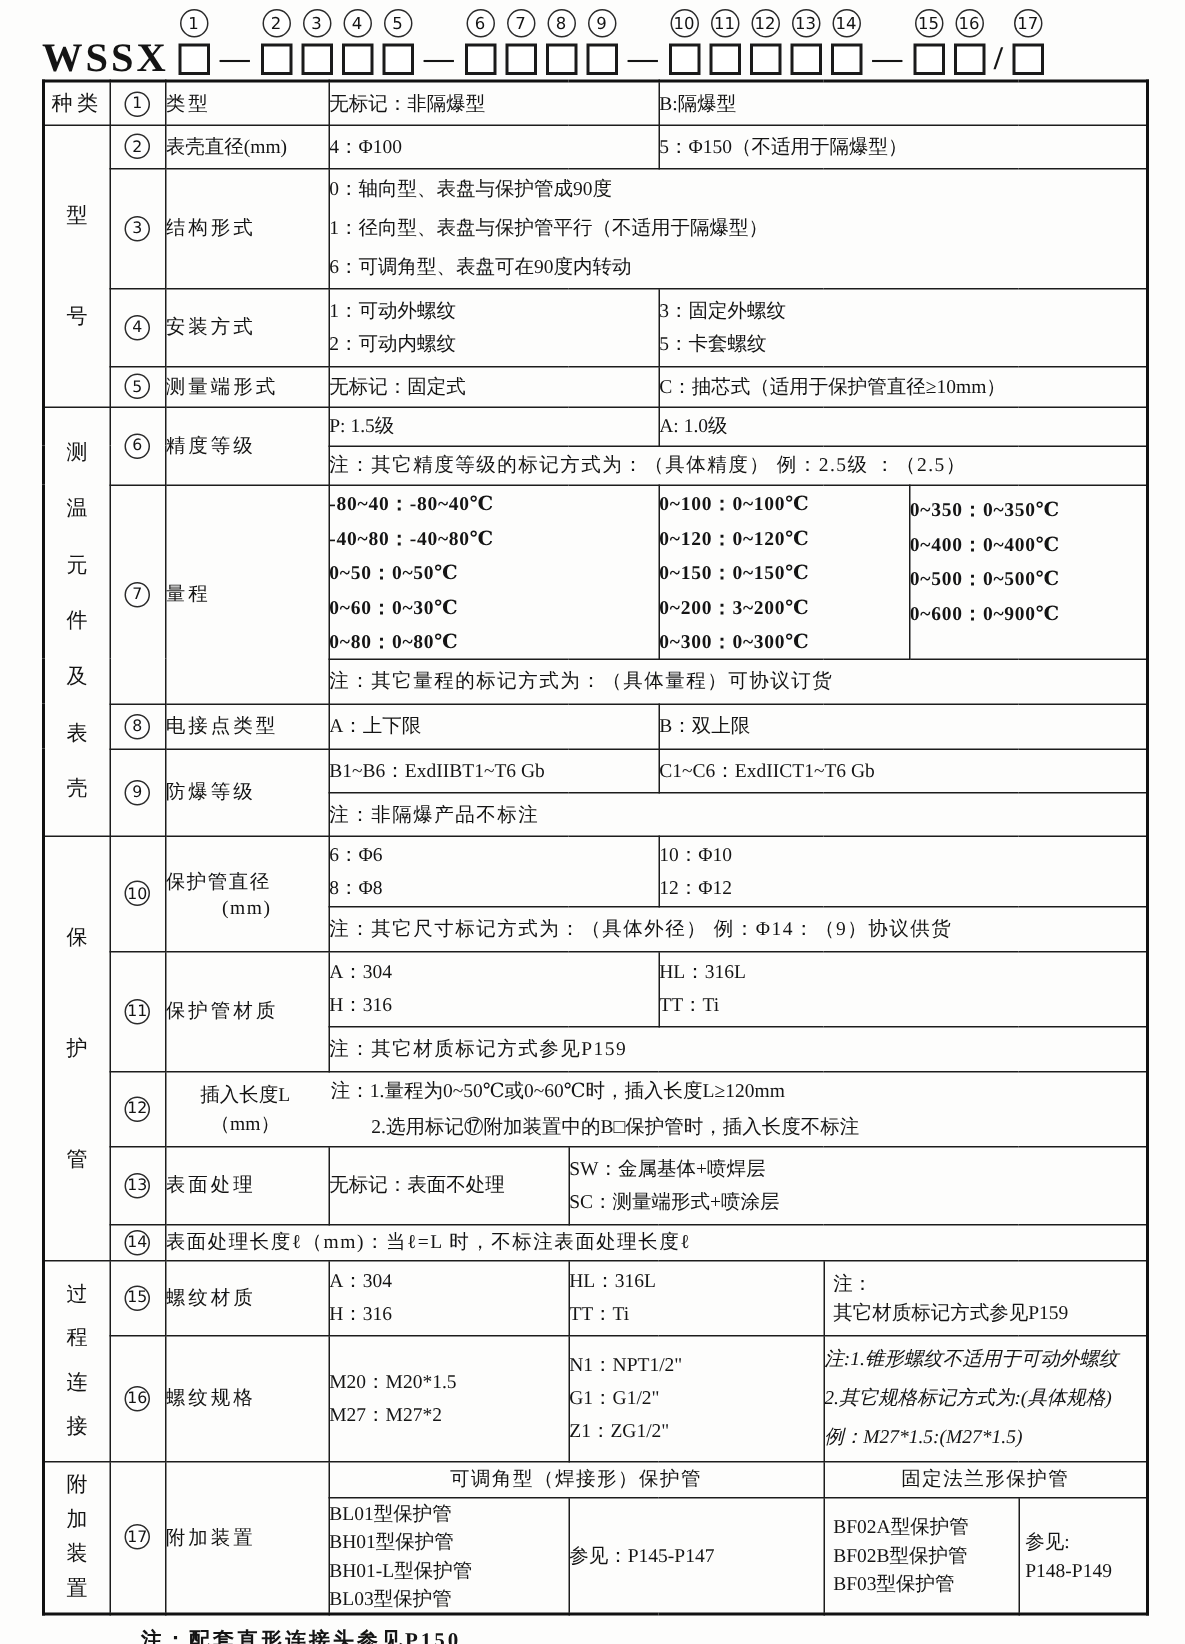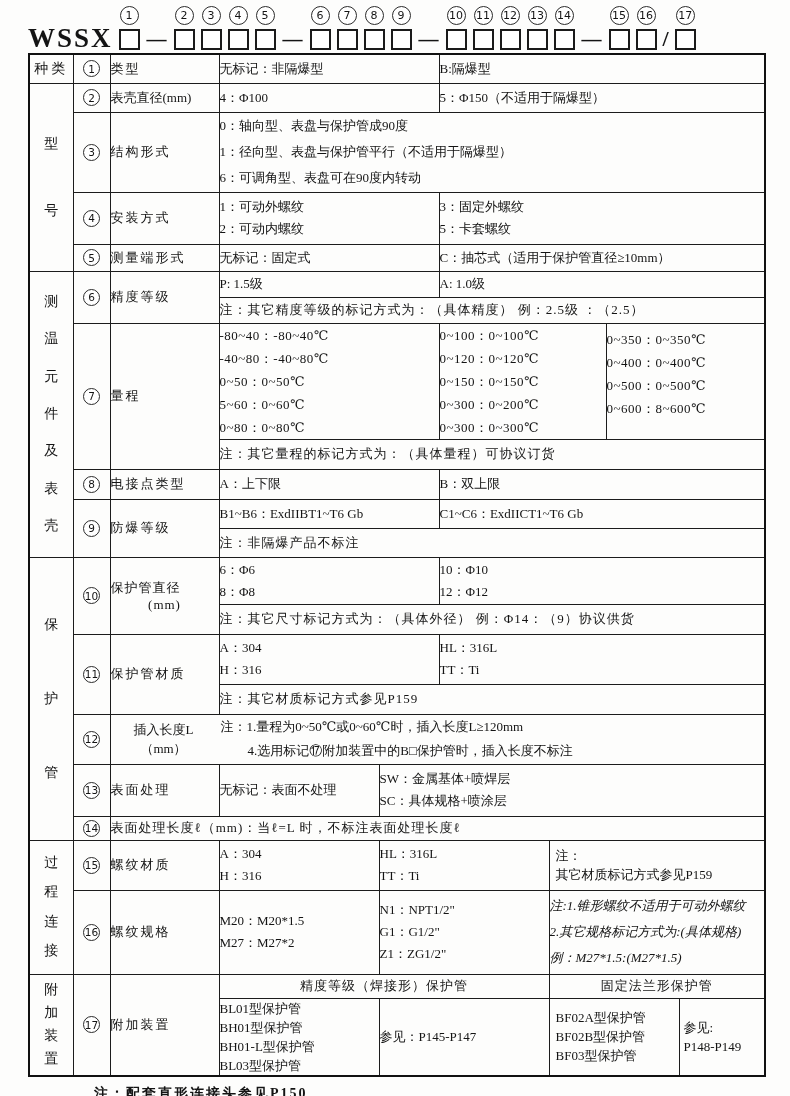--- a/index.html
+++ b/index.html
@@ -34,21 +34,21 @@
   .cnum {
     width:17px; height:17px; border:1.3px solid #2b2b2b; border-radius:50%;
     font-family:"DejaVu Sans",sans-serif; font-size:10.5px;
     display:inline-flex; align-items:center; justify-content:center; background:#fff;
   }
   td.label { padding-left:8px; letter-spacing:2px; }
   td.label .c2 { text-align:center; letter-spacing:1px; }
   td.opt { padding-left:10px; }
   td.opt div { line-height:22px; }
   td.note { padding-left:10px; letter-spacing:1px; }
-  td.range { padding-left:9px; }
+  td.range { padding-left:9px;font-weight:bold; }
   td.range div { line-height:23px; letter-spacing:0.5px; }
   td.section { position:relative; text-align:center; }
   .vtext {
     position:absolute; inset:2px 0; display:flex; flex-direction:column;
     justify-content:space-evenly; align-items:center; font-size:14px;
   }
   .htext { letter-spacing:3px; font-size:14px; }
   td.merged14 { padding-left:8px; letter-spacing:1px; }
   .r12cell { display:flex; align-items:center; }
   .r12label { width:106px; text-align:center; line-height:19px; flex:none; }
@@ -226,35 +226,35 @@
     <tr style="height:26px">
       <td class="note" colspan="6">注：其它精度等级的标记方式为：（具体精度） 例：2.5级 ：（2.5）</td>
     </tr>
     <tr style="height:116px">
       <td class="num" rowspan="2"><span class="cnum">7</span></td>
       <td class="label" rowspan="2">量程</td>
       <td class="range" colspan="2">
         <div>-80~40：-80~40℃</div>
         <div>-40~80：-40~80℃</div>
         <div>0~50：0~50℃</div>
-        <div>5~60：0~60℃</div>
+        <div>0~60：0~30℃</div>
         <div>0~80：0~80℃</div>
       </td>
       <td class="range" colspan="2">
         <div>0~100：0~100℃</div>
         <div>0~120：0~120℃</div>
         <div>0~150：0~150℃</div>
-        <div>0~300：0~200℃</div>
+        <div>0~200：3~200℃</div>
         <div>0~300：0~300℃</div>
       </td>
       <td class="range" colspan="2" style="vertical-align:top; padding-top:4px">
         <div>0~350：0~350℃</div>
         <div>0~400：0~400℃</div>
         <div>0~500：0~500℃</div>
-        <div>0~600：8~600℃</div>
+        <div>0~600：0~900℃</div>
       </td>
     </tr>
     <tr style="height:30px">
       <td class="note" colspan="6">注：其它量程的标记方式为：（具体量程）可协议订货</td>
     </tr>
     <tr style="height:30px">
       <td class="num"><span class="cnum">8</span></td>
       <td class="label">电接点类型</td>
       <td class="opt" colspan="2">A：上下限</td>
       <td class="opt" colspan="4">B：双上限</td>
@@ -312,32 +312,32 @@
     <tr style="height:50px">
       <td class="num"><span class="cnum">12</span></td>
       <td colspan="7">
         <div class="r12cell">
           <div class="r12label">
             <div>插入长度L</div>
             <div>（mm）</div>
           </div>
           <div class="r12note">
             <div>注：1.量程为0~50℃或0~60℃时，插入长度L≥120mm</div>
-            <div class="ln2">4.选用标记⑰附加装置中的B□保护管时，插入长度不标注</div>
+            <div class="ln2">2.选用标记⑰附加装置中的B□保护管时，插入长度不标注</div>
           </div>
         </div>
       </td>
     </tr>
     <tr style="height:52px">
       <td class="num"><span class="cnum">13</span></td>
       <td class="label">表面处理</td>
       <td class="opt">无标记：表面不处理</td>
       <td class="opt" colspan="5">
         <div>SW：金属基体+喷焊层</div>
-        <div>SC：具体规格+喷涂层</div>
+        <div>SC：测量端形式+喷涂层</div>
       </td>
     </tr>
     <tr style="height:24px">
       <td class="num"><span class="cnum">14</span></td>
       <td class="merged14" colspan="7">表面处理长度ℓ（mm)：当ℓ=L 时，不标注表面处理长度ℓ</td>
     </tr>
 
     <tr style="height:50px">
       <td class="section" rowspan="2">
             <div class="vtext">
@@ -385,21 +385,21 @@
       <td class="section" rowspan="2">
             <div class="vtext">
               <span>附</span>
               <span>加</span>
               <span>装</span>
               <span>置</span>
             </div>
           </td>
       <td class="num" rowspan="2"><span class="cnum">17</span></td>
       <td class="label" rowspan="2">附加装置</td>
-      <td class="center" colspan="3">精度等级（焊接形）保护管</td>
+      <td class="center" colspan="3">可调角型（焊接形）保护管</td>
       <td class="center" colspan="3">固定法兰形保护管</td>
     </tr>
     <tr style="height:76px">
       <td class="opt tight">
         <div>BL01型保护管</div>
         <div>BH01型保护管</div>
         <div>BH01-L型保护管</div>
         <div>BL03型保护管</div>
       </td>
       <td class="opt" colspan="2">参见：P145-P147</td>

